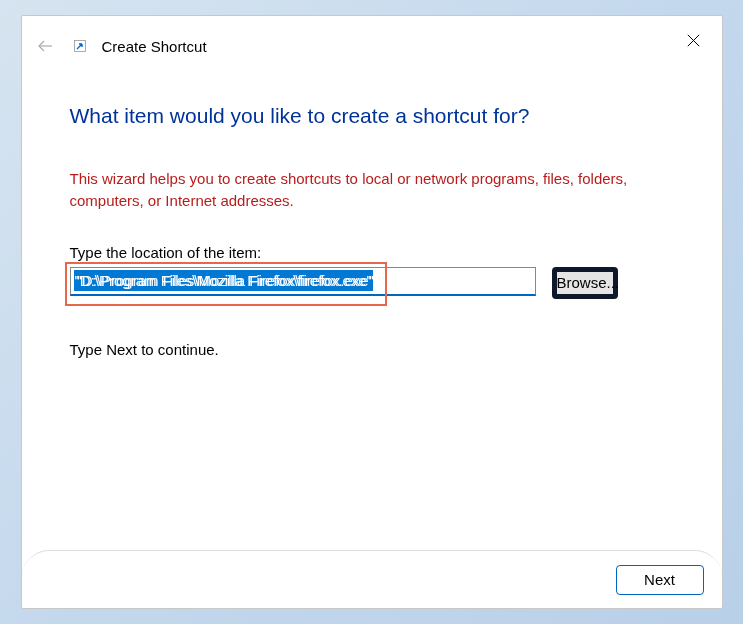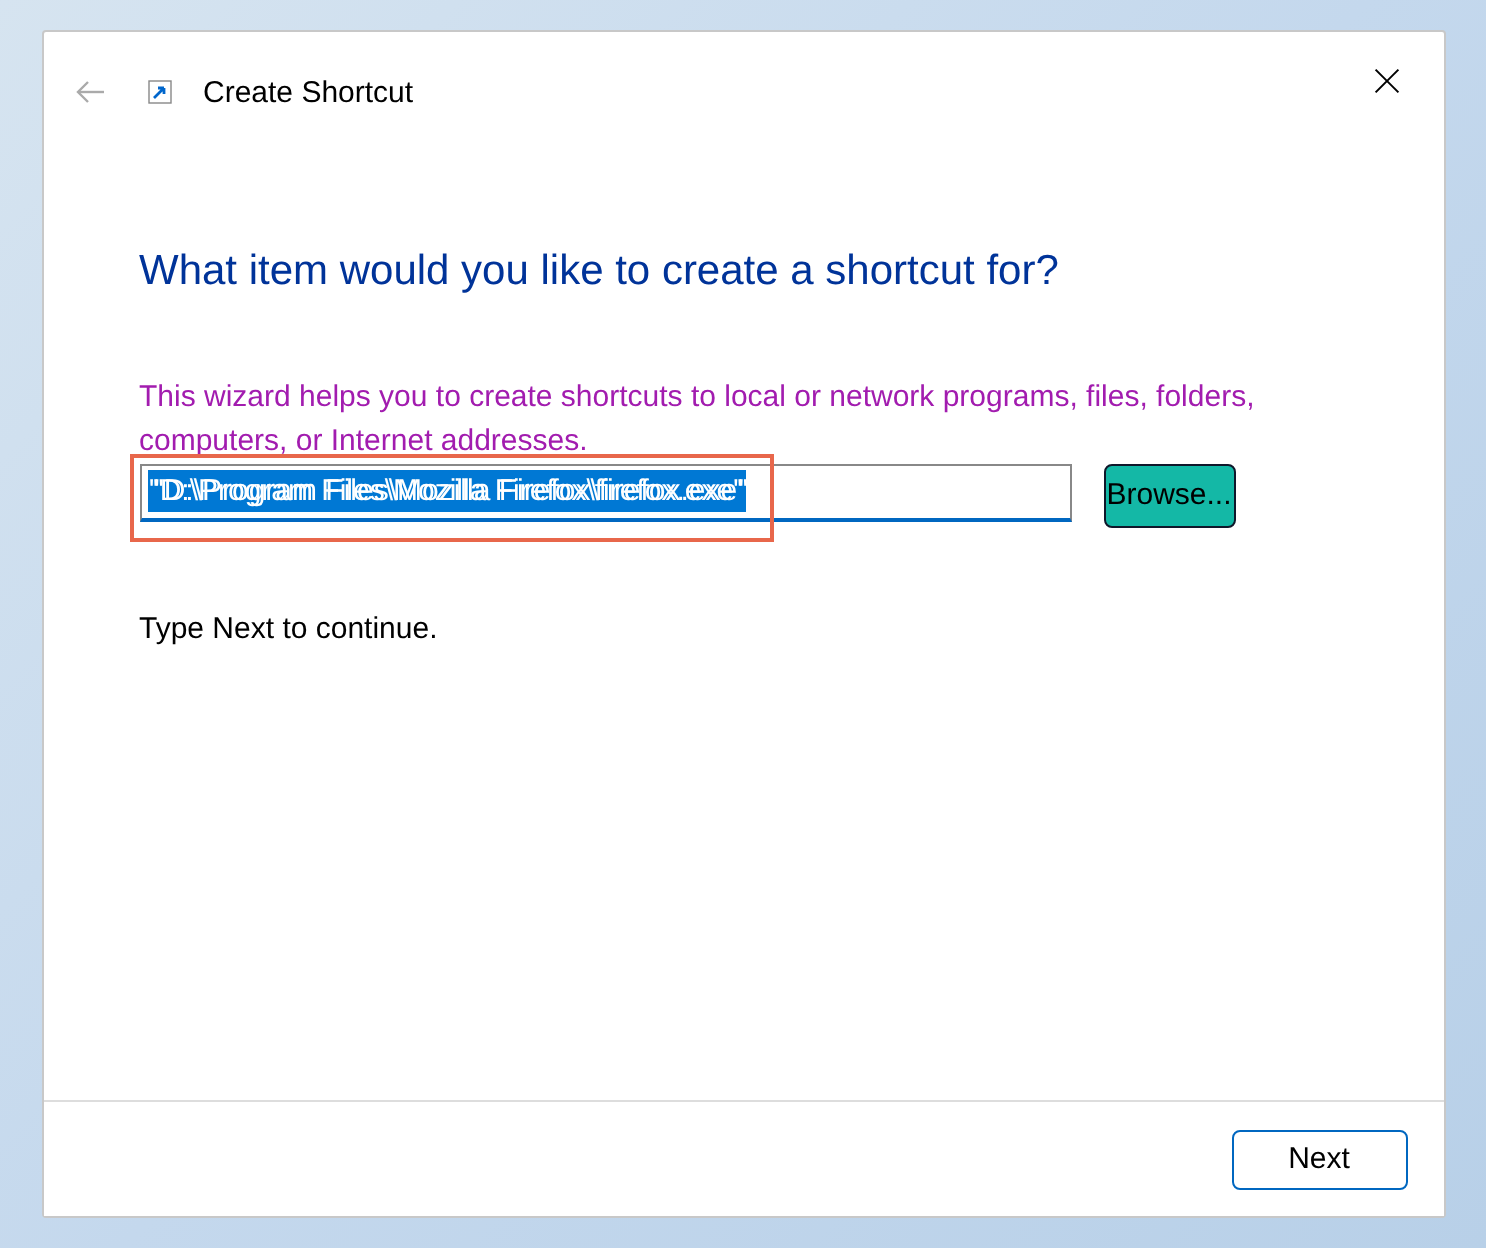--- a/index.html
+++ b/index.html
@@ -82,26 +82,26 @@
     }
     .content {
       flex: 1;
       padding: 42px 48px 20px 48px;
     }
     .heading {
       font-size: 21px;
       color: #003399;
       font-weight: 400;
       margin-bottom: 40px;
-      margin-top: 20px;
     }
     .description {
       font-size: 15px;
-      color: #a21caf;
+      color: #b91c1c;
       line-height: 1.45;
+      margin-bottom: 32px;
     }
     .location-label {
       font-size: 15px;
       color: #000;
       margin-bottom: 6px;
     }
     .input-row {
       display: flex;
       gap: 16px;
       align-items: flex-start;
@@ -143,41 +143,42 @@
       pointer-events: none;
       top: -5px;
       left: -5px;
       width: 322px;
       height: 44px;
       z-index: 3;
     }
     .browse-btn {
       width: 66px;
       height: 32px;
-      background: #14b8a6;
-      border: 1px solid #0f172a;
+      background: #e5e5e5;
+      border: 5px solid #0f172a;
       border-radius: 4px;
       font-size: 15px;
       color: #000;
       cursor: pointer;
     }
     .continue-text {
       font-size: 15px;
       color: #000;
       margin-top: 42px;
     }
     .footer {
       height: 58px;
       border-top: 1px solid #ddd;
       display: flex;
       align-items: center;
       justify-content: flex-end;
       gap: 12px;
       padding: 14px 18px;
       background: #fff;
+      border-radius: 27px;
     }
     .footer-btn {
       width: 88px;
       height: 30px;
       background: #fff;
       border-radius: 4px;
       font-size: 15px;
       color: #000;
       cursor: pointer;
     }
@@ -212,20 +213,21 @@
         <rect x="0.5" y="0.5" width="11" height="11" fill="none" stroke="#888" stroke-width="0.7"></rect>
         <path d="M3 9 L8 4 M8 4 L5 4 M8 4 L8 7" stroke="#0066cc" stroke-width="1.4" fill="none"></path>
       </svg>
     </div>
     <div class="title">Create Shortcut</div>
   </div>
 
   <div class="content">
     <h1 class="heading">What item would you like to create a shortcut for?</h1>
     <p class="description">This wizard helps you to create shortcuts to local or network programs, files, folders, computers, or Internet addresses.</p>
+    <div class="location-label">Type the location of the item:</div>
 
     <div class="input-row">
       <div class="input-wrap">
         <div class="highlight-box"></div>
         <div class="selection-bg">"D:\Program Files\Mozilla Firefox\firefox.exe"</div>
         <input class="location-input" type="text" value="&quot;D:\Program Files\Mozilla Firefox\firefox.exe&quot;" style="">
       </div>
       <button class="browse-btn">Browse...</button>
     </div>
 

